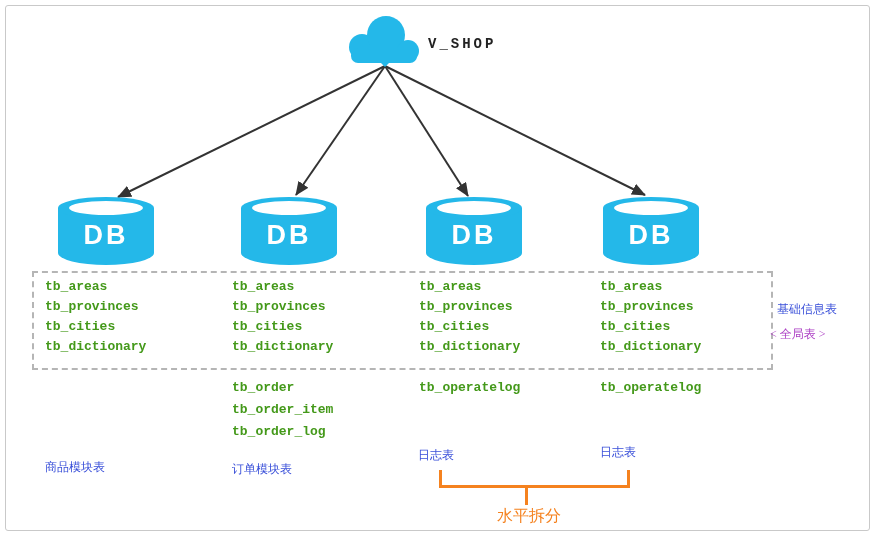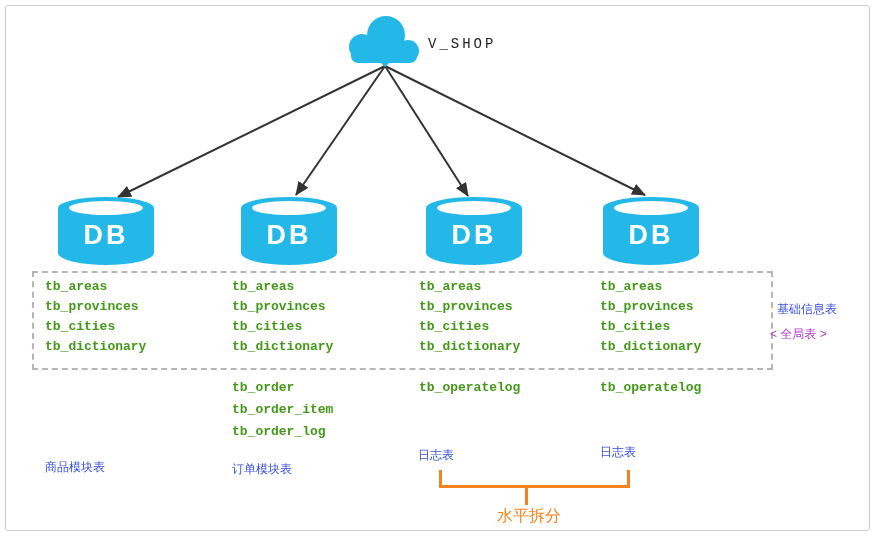--- a/index.html
+++ b/index.html
@@ -28,21 +28,21 @@
   .cloud-svg {
     position: absolute;
     left: 342px; top: 12px;
     width: 86px; height: 56px;
   }
   .system-label {
     position: absolute;
     left: 428px; top: 36px;
     font-family: "Liberation Mono", monospace;
     font-size: 14px;
-    font-weight: 400;
+    font-weight: 700;
     letter-spacing: 3px;
     color: #222222;
     white-space: nowrap;
   }
   .db-svg {
     position: absolute;
     top: 196px;
     width: 100px; height: 72px;
   }
   .db-1 { left: 56px; }
@@ -79,21 +79,21 @@
   .col-x3 { left: 419px; }
   .col-x4 { left: 600px; }
   .teal-table { color: #2fa181; }
   .cn-label {
     position: absolute;
     font-size: 12px;
     color: #3a50d9;
     white-space: nowrap;
   }
   .side-label-1 { left: 777px; top: 301px; }
-  .side-label-2 { left: 770px; top: 326px; color: #ac3fc4; }
+  .side-label-2 { left: 770px; top: 326px; color: #ac3fc4; font-family: Liberation Serif, serif; }
   .module-label-1 { left: 45px;  top: 459px; }
   .module-label-2 { left: 232px; top: 461px; }
   .module-label-3 { left: 418px; top: 447px; }
   .module-label-4 { left: 600px; top: 444px; }
   .bracket-part { position: absolute; background: #f5821f; }
   .bracket-tick-left  { left: 439px; top: 470px; width: 3px; height: 18px; }
   .bracket-tick-right { left: 627px; top: 470px; width: 3px; height: 18px; }
   .bracket-bar        { left: 439px; top: 485px; width: 191px; height: 3px; }
   .bracket-stem       { left: 525px; top: 488px; width: 3px; height: 17px; }
   .bracket-label {

